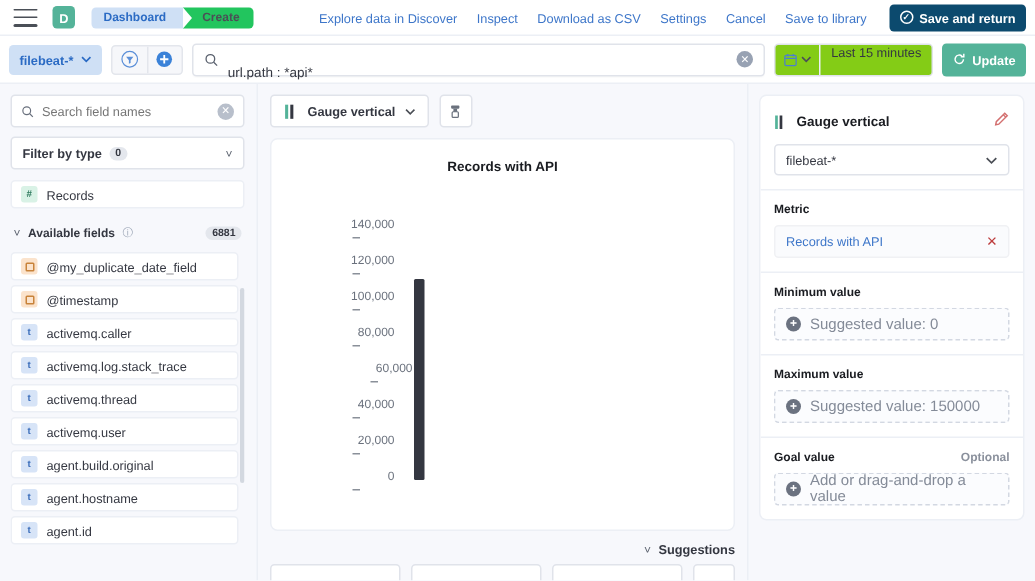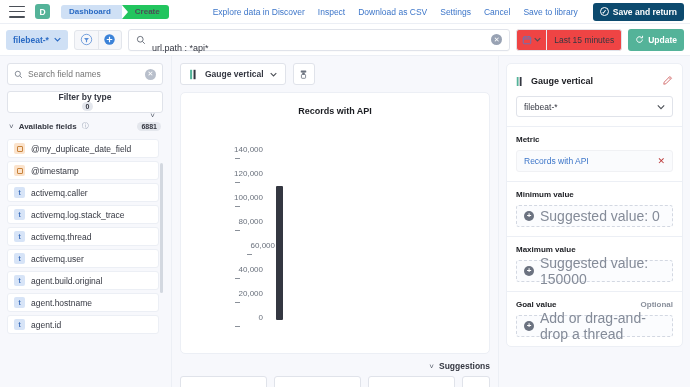--- a/index.html
+++ b/index.html
@@ -83,22 +83,22 @@
   }
   .searchwrap input {
     flex: 1; border: none; outline: none; font-size: 9px;
     font-family: "Liberation Sans", sans-serif; color: #343741; background: transparent; margin-top: 16px;
   }
   .clear-x {
     width: 11px; height: 11px; border-radius: 50%; background: #98a2b3; color: #fff;
     font-size: 7px; display: flex; align-items: center; justify-content: center; cursor: pointer;
   }
   .datepick {
-    display: flex; align-items: center; height: 22px;
-    border: 1px solid #e0e3ea; border-radius: 3px; background: #ef4444; cursor: pointer;
+    display: flex; height: 22px;
+    border: 1px solid #e0e3ea; border-radius: 3px; background: #84cc16; cursor: pointer;
   }
   .datepick .dp-icon { display: flex; align-items: center; gap: 2px; padding: 0 5px; border-right: 1px solid #eceff5; height: 100%; }
   .datepick .dp-text { font-size: 8.5px; padding: 0 7px; color: #343741; white-space: nowrap; }
   .btn-update {
     background: #54b399; color: #fff; height: 22px; border-radius: 3px;
     display: flex; align-items: center; padding: 0 7px; gap: 4px;
     font-size: 8.5px; font-weight: bold; white-space: nowrap; cursor: pointer;
   }
 
   
@@ -113,21 +113,21 @@
   .sb-search {
     height: 22px; background: #fff; border: 1px solid #e0e3ea; border-radius: 3px;
     display: flex; align-items: center; padding: 0 6px; gap: 5px;
   }
   .sb-search input {
     flex: 1; border: none; outline: none; font-size: 8.5px;
     font-family: "Liberation Sans", sans-serif; color: #69707d; background: transparent;
   }
   .sb-filter {
     height: 22px; background: #fff; border: 1px solid #e0e3ea; border-radius: 3px;
-    display: flex; align-items: center; padding: 0 7px; cursor: pointer; flex-direction: column;
+    display: flex; align-items: center; padding: 0 7px; cursor: pointer;
   }
   .sb-filter .lbl { font-size: 8.5px; font-weight: bold; color: #343741; }
   .count-badge {
     background: #e4e7ed; color: #343741; font-size: 7px; font-weight: bold;
     border-radius: 8px; padding: 1px 4px; margin-left: 5px;
   }
   .chev { margin-left: auto; font-size: 8px; color: #5a616e; }
   .field-row {
     height: 19px; background: #fff; border: 1px solid #eceff5; border-radius: 3px;
     display: flex; align-items: center; gap: 6px; padding: 0 6px; cursor: grab;
@@ -206,21 +206,21 @@
   .dim-pill {
     height: 22px; border: 1px solid #f0f1f4; border-radius: 3px; background: #fafbfd;
     display: flex; align-items: center; padding: 0 7px; cursor: pointer;
   }
   .dim-pill .dl { font-size: 8.5px; color: #3d76c9; }
   .dim-pill .rx { margin-left: auto; color: #bd3c3c; font-size: 9px; cursor: pointer; }
   .dashed-pill {
     height: 22px; border: 1px dashed #d3d8e2; border-radius: 3px; background: #fbfcfe;
     display: flex; align-items: center; gap: 6px; padding: 0 7px; cursor: pointer;
   }
-  .dashed-pill .dl { font-size: 14px; color: #848b98; }
+  .dashed-pill .dl { font-size: 10px; color: #848b98; }
   .plus-circ {
     width: 10px; height: 10px; border-radius: 50%; background: #6b7280; color: #fff;
     font-size: 8px; line-height: 9px; text-align: center; font-weight: bold; flex-shrink: 0;
   }
 </style>
 </head>
 <body>
 
 <div class="app">
 
@@ -311,20 +311,26 @@
         <input placeholder="Search field names" style="">
         <span class="clear-x" style="background:#b8bfcb">✕</span>
       </div>
 
       <div class="sb-filter">
         <span class="lbl">Filter by type</span>
         <span class="count-badge">0</span>
         <span class="chev">˅</span>
       </div>
 
+      <div style="margin-top:1px">
+        <div class="field-row">
+          <span class="ftype num">#</span>
+          <span class="field-name">Records</span>
+        </div>
+      </div>
 
       <div class="section-head">
         <span class="chev" style="margin-left:0">˅</span>
         <span class="title">Available fields</span>
         <span class="info-i">ⓘ</span>
         <span class="count-badge" style="margin-left:auto">6881</span>
       </div>
 
       <div class="sb-scroll">
         <div id="field-list">
@@ -495,20 +501,20 @@
           </div>
         </div>
 
         <div class="cfg-sec">
           <div class="cfg-label">
             <span>Goal value</span>
             <span class="optional">Optional</span>
           </div>
           <div class="dashed-pill">
             <span class="plus-circ">+</span>
-            <span class="dl">Add or drag-and-drop a thread</span>
+            <span class="dl">Add or drag-and-drop a value</span>
           </div>
         </div>
       </div>
     </div>
 
   </div>
 </div>
 
 </body></html>

